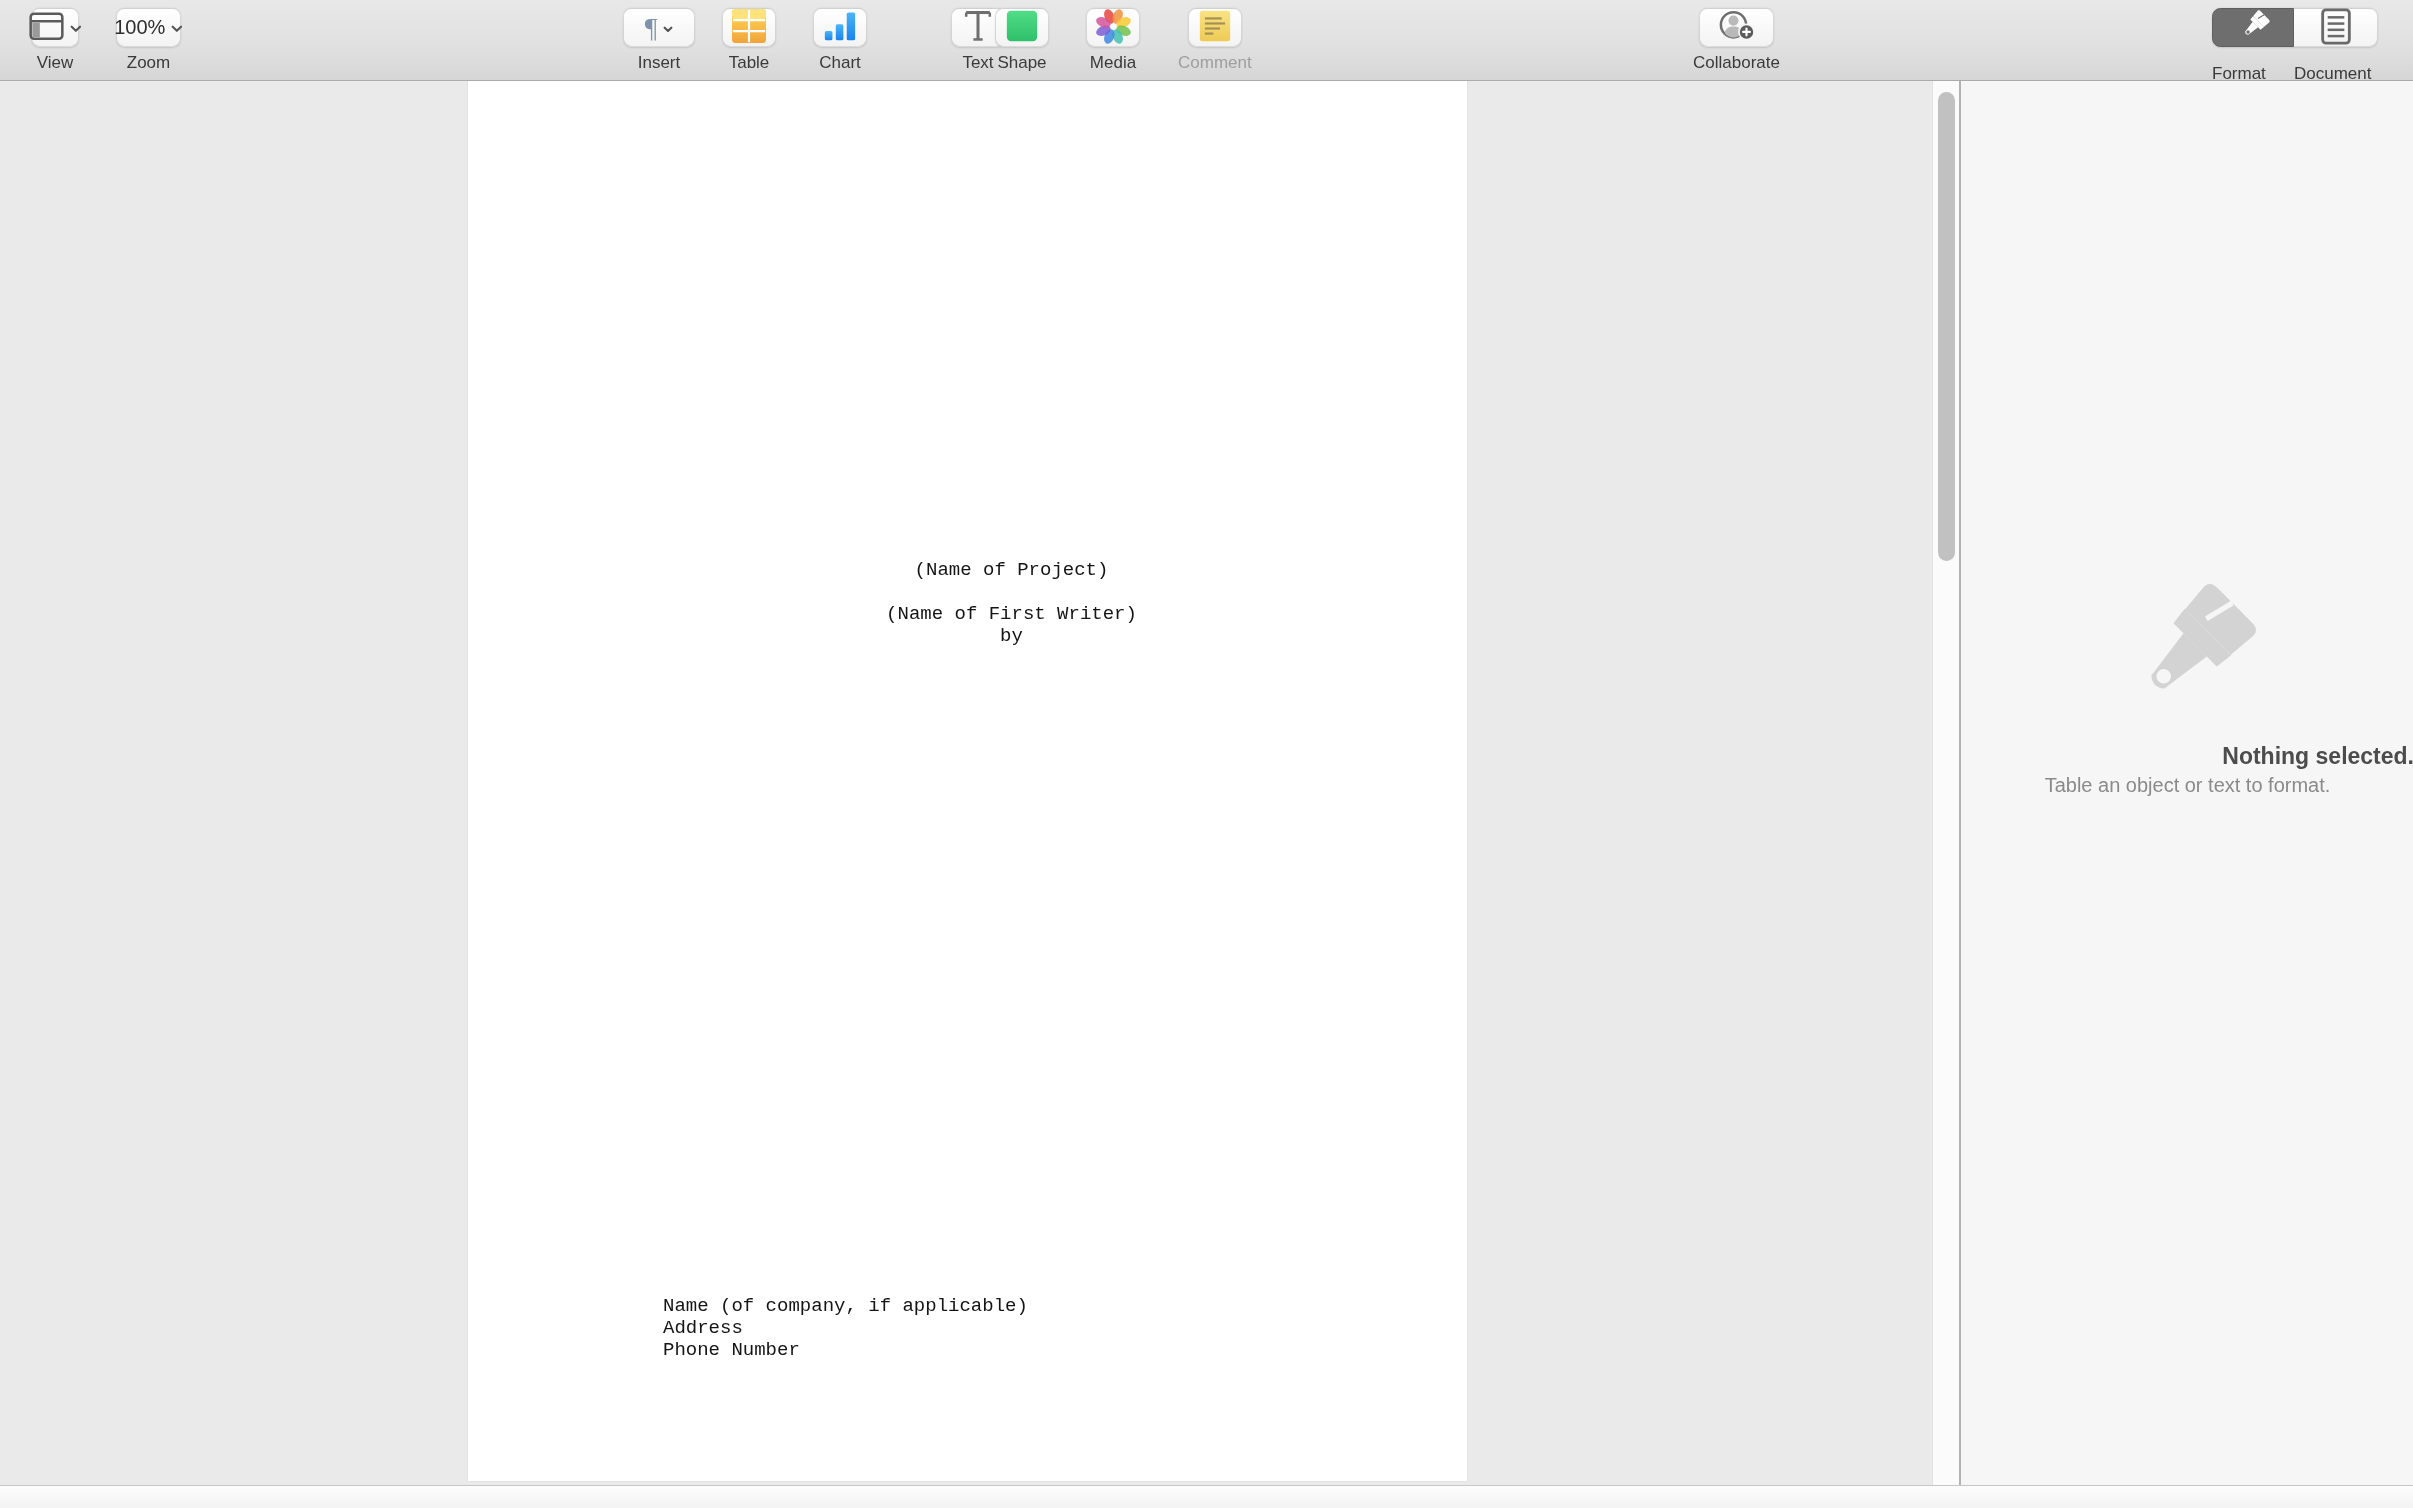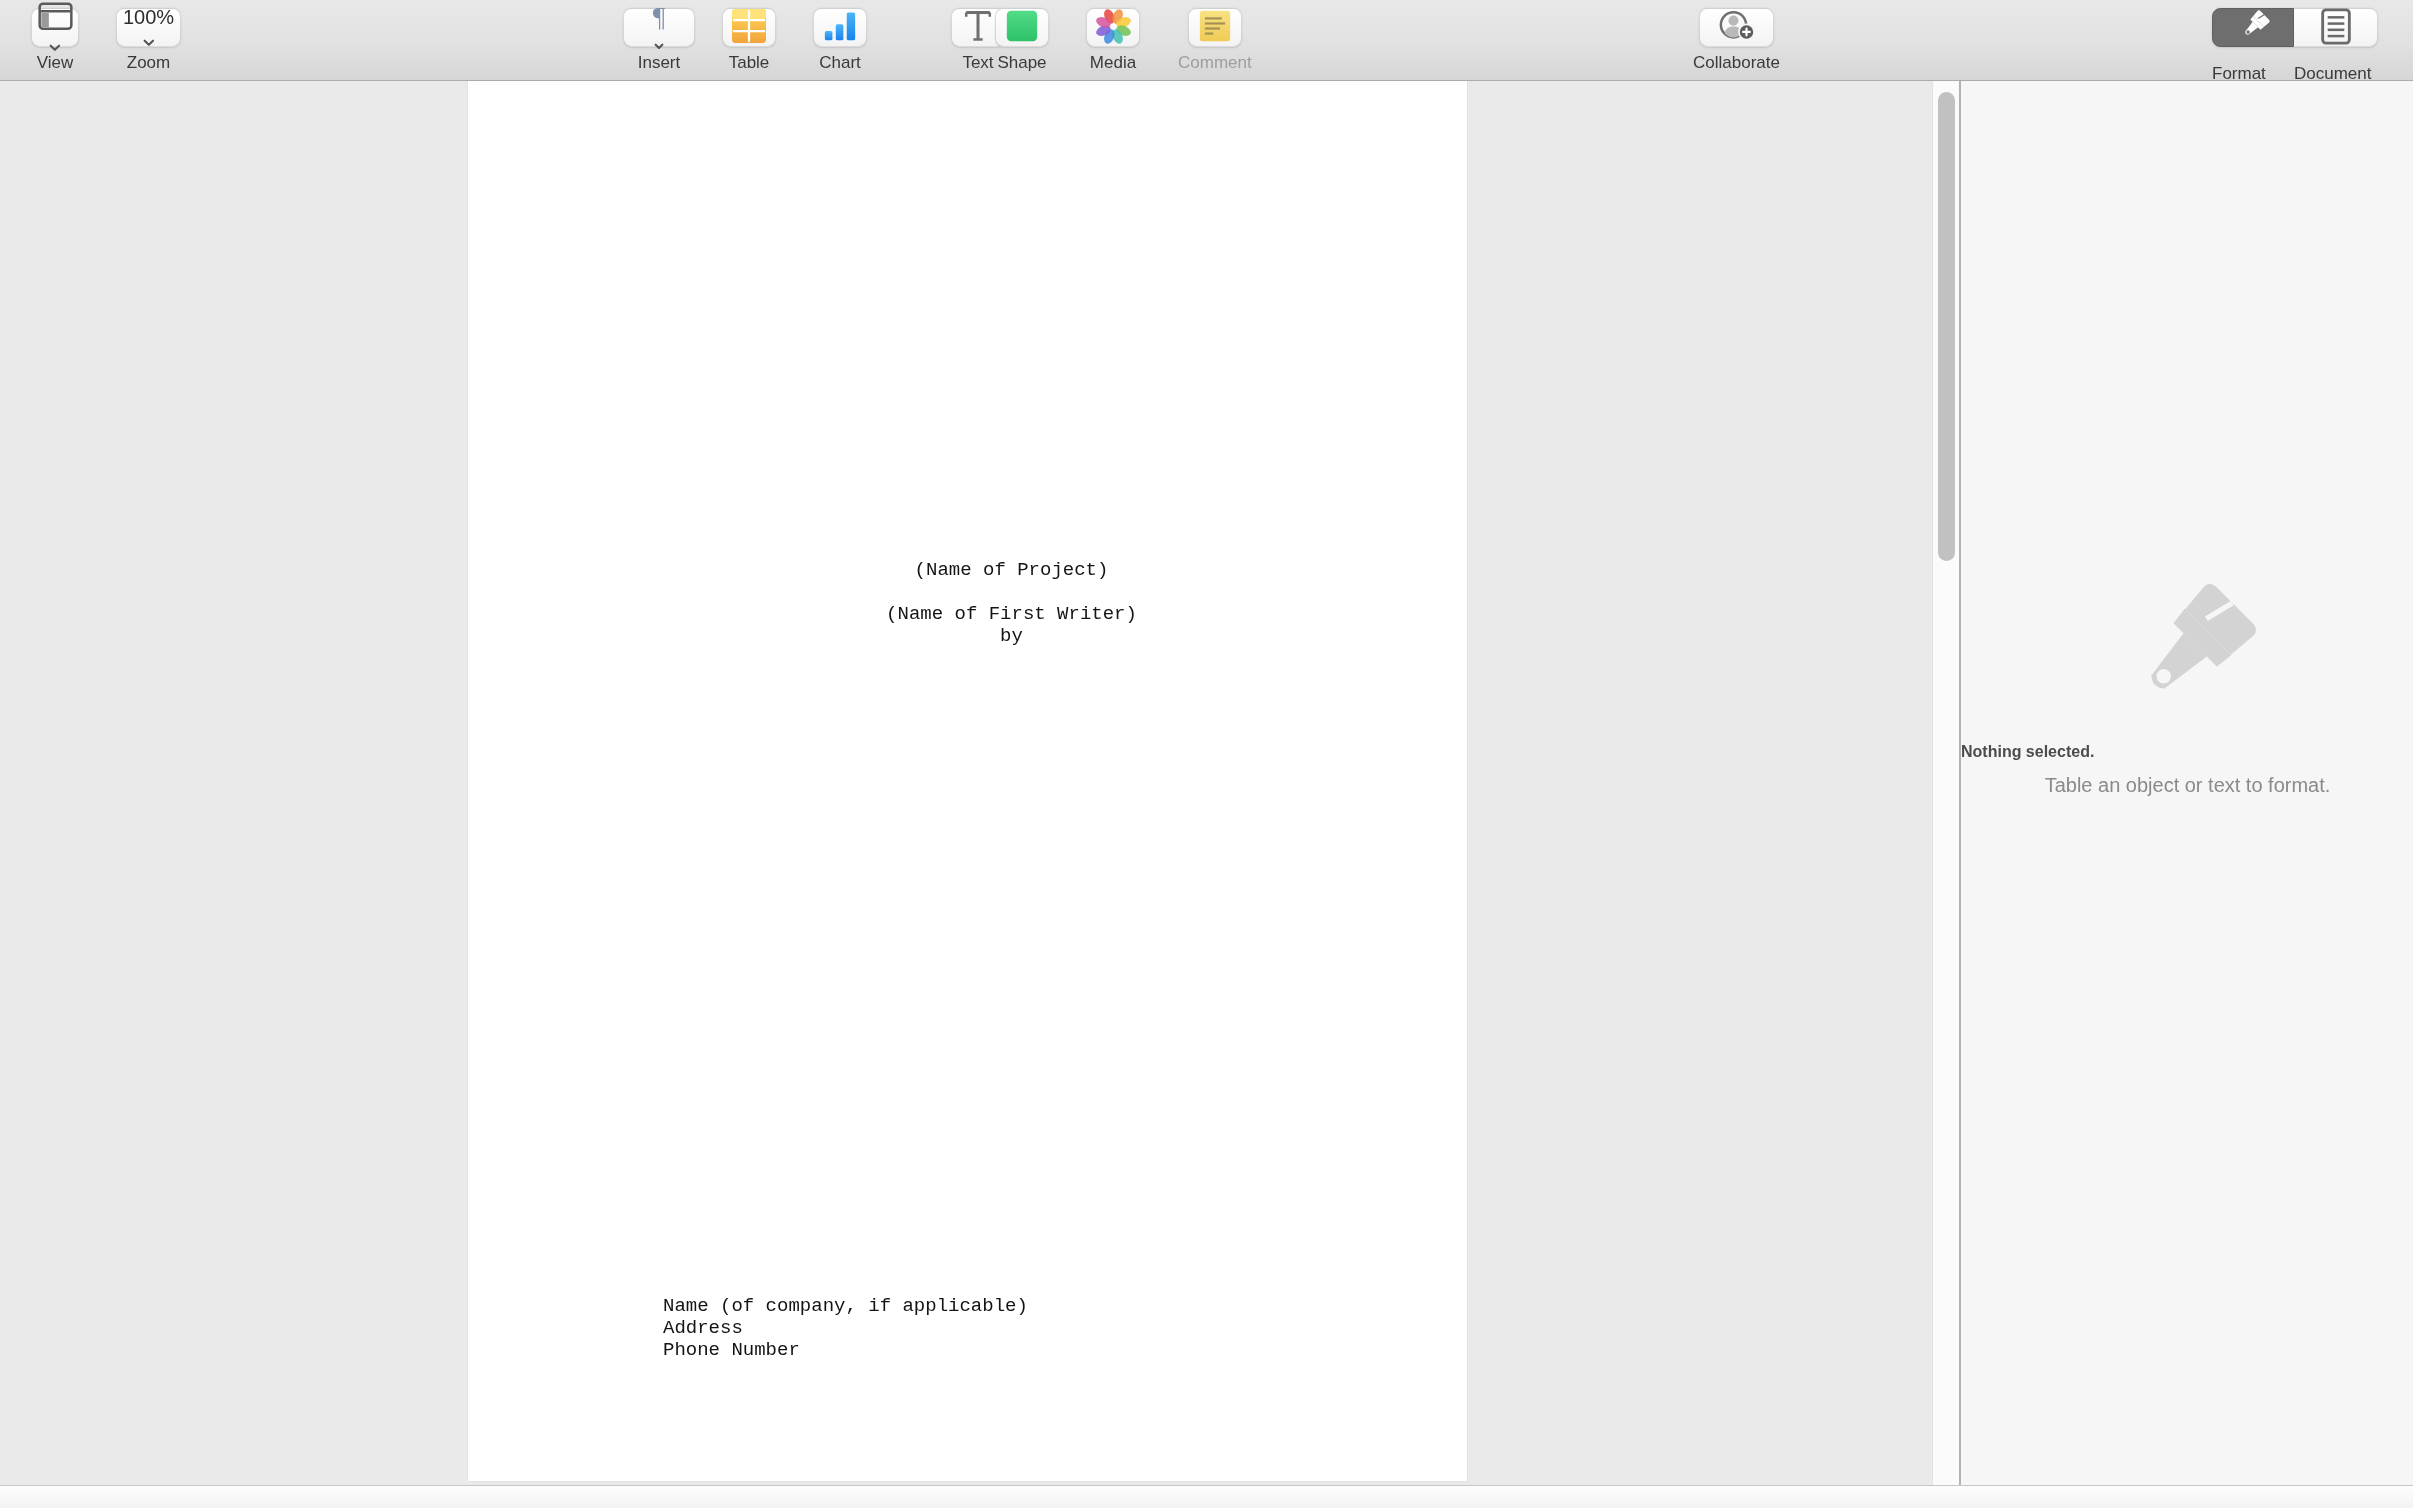--- a/index.html
+++ b/index.html
@@ -21,21 +21,21 @@
     position:absolute;top:8.4px;
     display:flex;flex-direction:column;align-items:center;
   }
   .tb-btn{
     height:39px;
     display:flex;align-items:center;justify-content:center;gap:5.9px;
     background:linear-gradient(180deg,#ffffff 0%,#f3f3f3 100%);
     border:0.8px solid rgba(0,0,0,0.14);
     border-radius:8.4px;
     box-shadow:0 0.8px 1.7px rgba(0,0,0,0.12);
-    cursor:default;padding:0;box-sizing:border-box;flex-direction:column;
+    cursor:default;padding:0;box-sizing:border-box;
   }
   .tb-label{
     margin-top:7px;font-size:17px;line-height:18.4px;color:#3a3a3a;white-space:nowrap;
   }
   .tb-label.dim{color:#9e9e9e;}
   .zoom-text{font-size:20px;color:#2d2d2d;}
   .pilcrow{font-size:28px;line-height:28px;color:#7e92aa;font-weight:500;
            font-family:"Liberation Serif","DejaVu Serif",serif;}
   
   .seg-group{display:flex;border-radius:8.4px;box-shadow:0 0.8px 1.7px rgba(0,0,0,0.12);}
@@ -72,22 +72,22 @@
     background:#c1c1c1;border-radius:8.4px;
   }
   .divider{position:absolute;left:1959px;top:81px;width:1.7px;height:1404px;background:#b2b2b2;}
 
   
   .inspector{
     position:absolute;left:1961px;top:81px;width:453px;height:1404px;background:#f6f6f6;
   }
   .inspector-brush{position:absolute;left:147px;top:493px;}
   .inspector-title{
-    position:absolute;top:662px;left:0;width:453px;text-align:left;
-    font-size:16px;font-weight:bold;color:#4c4c4c;
+    position:absolute;top:662px;left:0;width:453px;text-align:right;
+    font-size:23px;font-weight:bold;color:#4c4c4c;
   }
   .inspector-subtitle{
     position:absolute;top:693px;left:0;width:453px;text-align:center;
     font-size:20px;color:#8a8a8a;
   }
 
   
   .bottombar{
     position:absolute;left:0;top:1485px;width:2413px;height:23.5px;
     background:linear-gradient(180deg,#fdfdfd 0%,#f3f3f3 100%);

